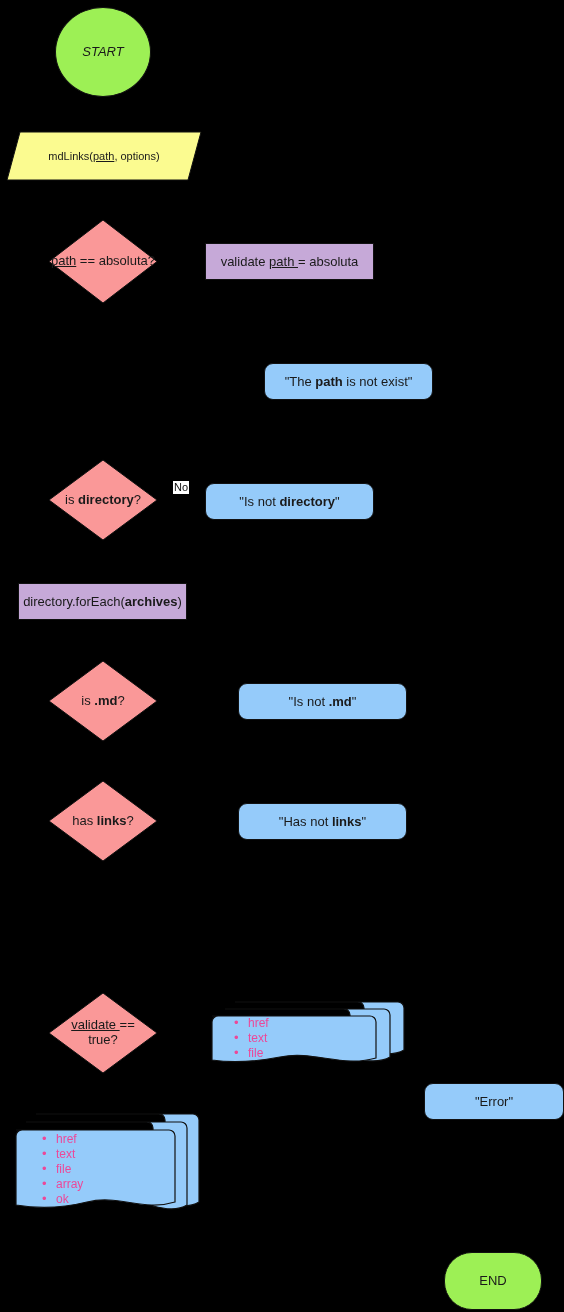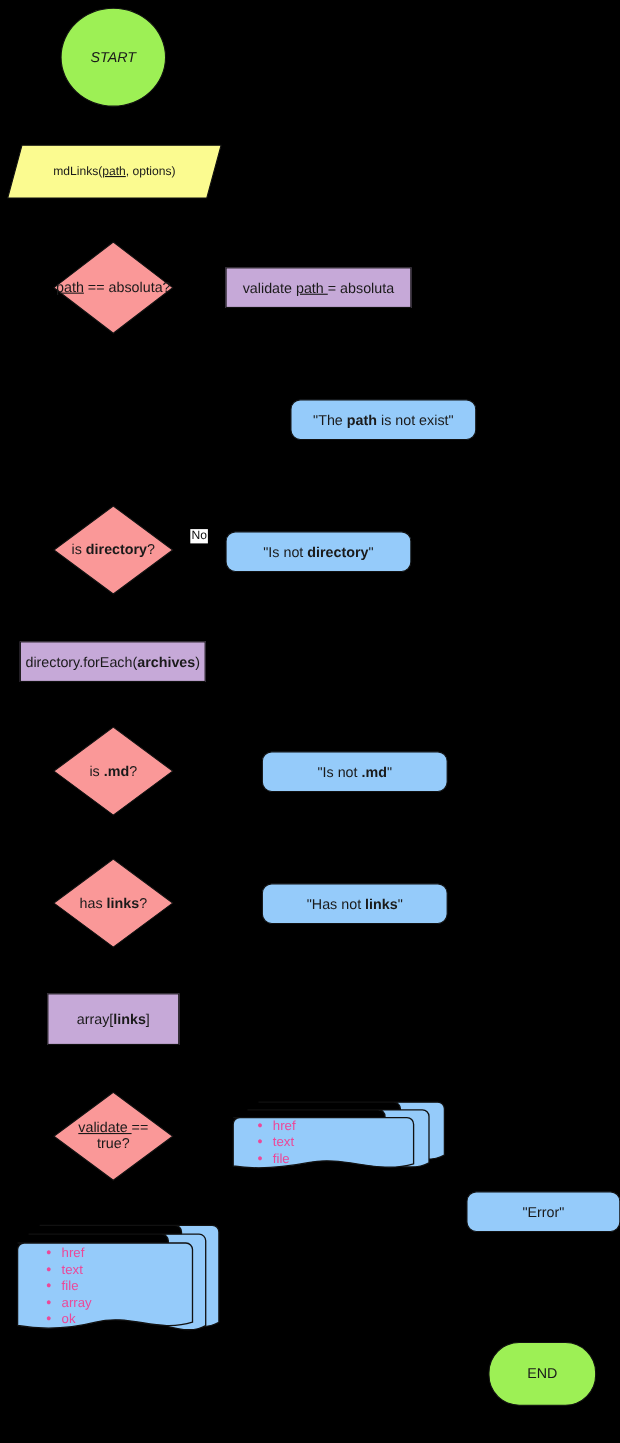--- a/index.html
+++ b/index.html
@@ -215,23 +215,20 @@
     </svg>
     <div class="decision-label">
       <span><span>has </span><span class="b">links</span><span>?</span></span>
     </div>
   </div>
 
   <div class="node process-round" style="left:238px; top:803px; width:169px; height:37px; background:#95CBFA;">
     <span><span>"Has not </span><span class="b">links</span><span>"</span></span>
   </div>
 
-  <div class="node process-rect" style="left:43px; top:903px; width:120px; height:47px; background:#C6A9D8;">
-    <span><span>array[</span><span class="b">links</span><span>]</span></span>
-  </div>
 
   <div class="decision-wrap" style="left:48px; top:992px; width:110px; height:82px;">
     <svg class="decision-shape" width="110" height="82" viewBox="0 0 110 82">
       <polygon points="55,1 109,41 55,81 1,41" fill="#FA9898" stroke="#111111" stroke-width="1"></polygon>
     </svg>
     <div class="decision-label">
       <span><span class="u">validate </span><span>==</span><br><span>true?</span></span>
     </div>
   </div>
 
@@ -260,17 +257,17 @@
     </svg>
     <ul class="multidoc-list" style="left:30px; top:22px;">
       <li>href</li>
       <li>text</li>
       <li>file</li>
       <li>array</li>
       <li>ok</li>
     </ul>
   </div>
 
-  <div class="node terminator-pill" style="left:444px; top:1220px; width:98px; height:58px; background:#9DF055;">
+  <div class="node terminator-pill" style="left:444px; top:1252px; width:98px; height:58px; background:#9DF055;">
     <span>END</span>
   </div>
 
 </div>
 
 </body></html>

